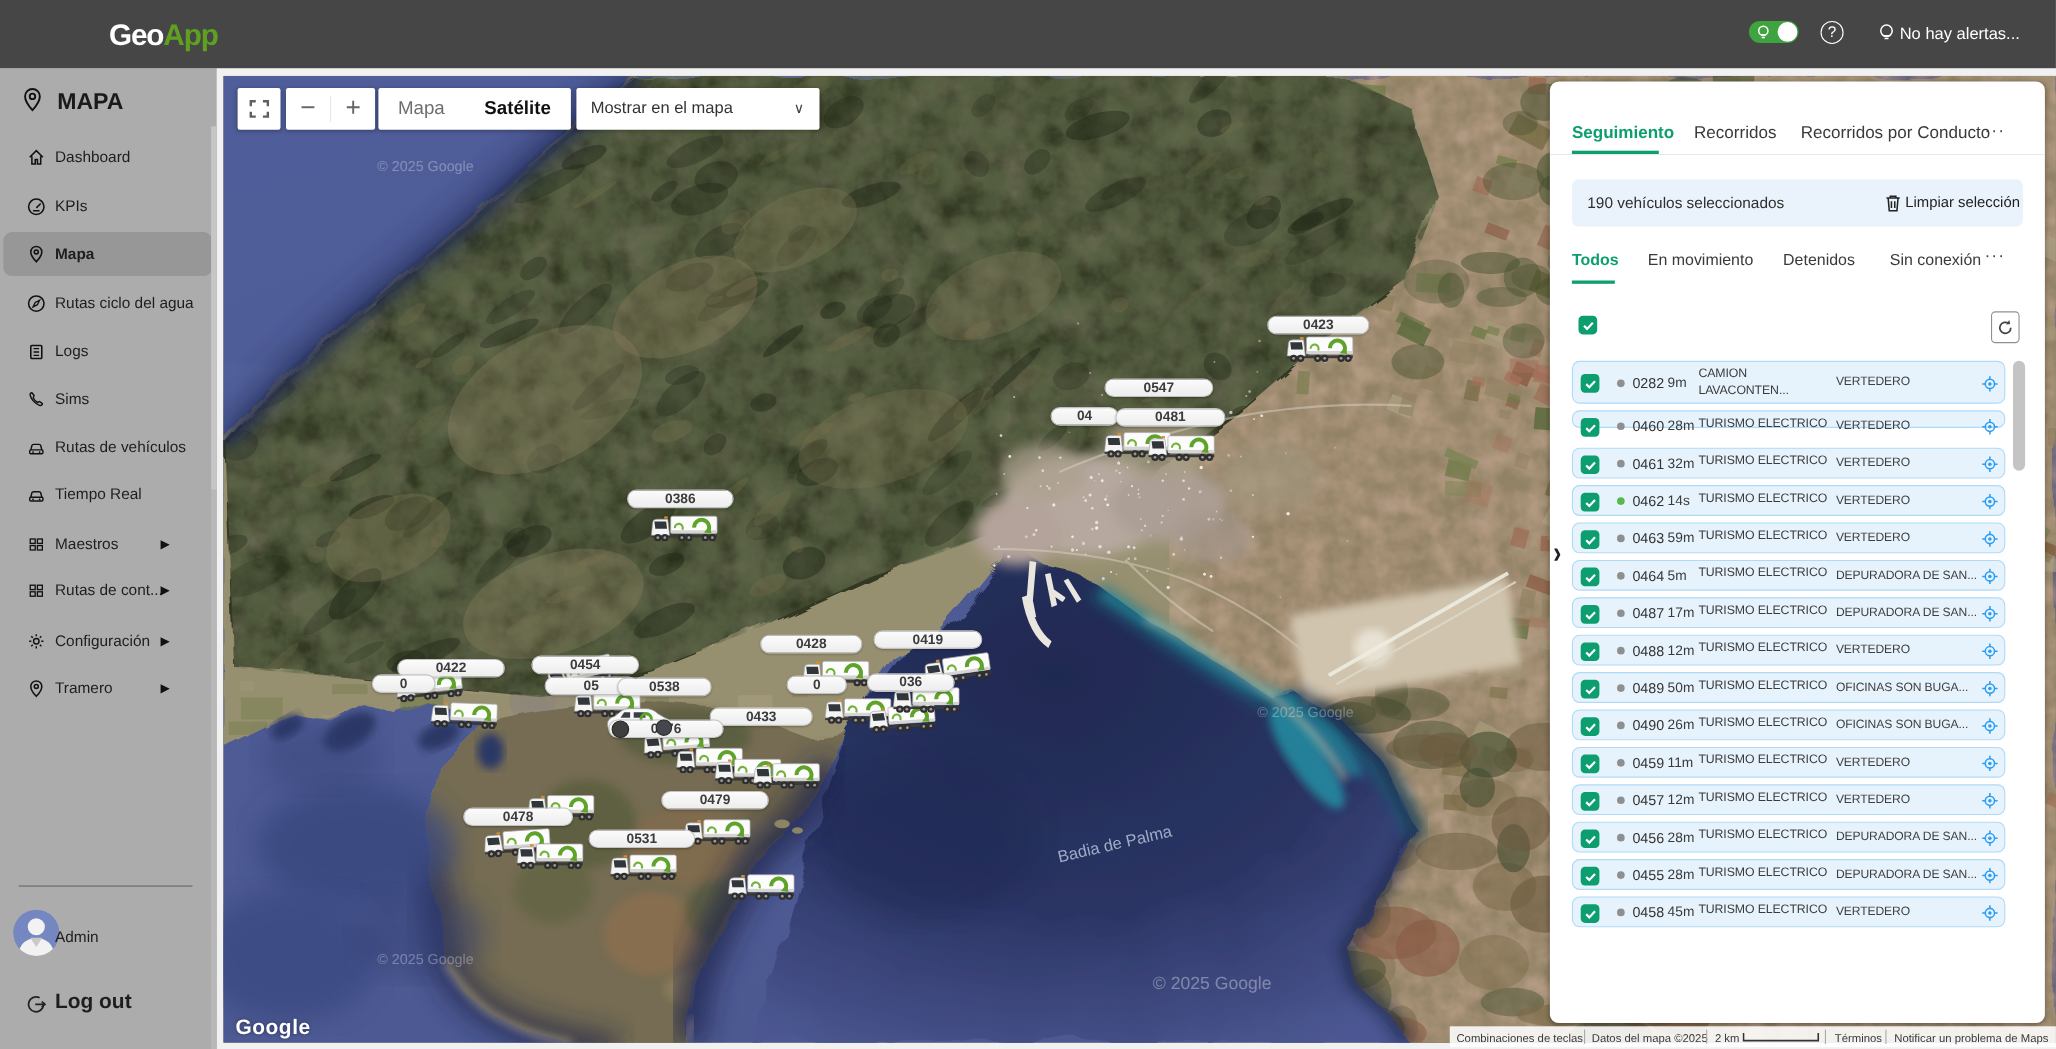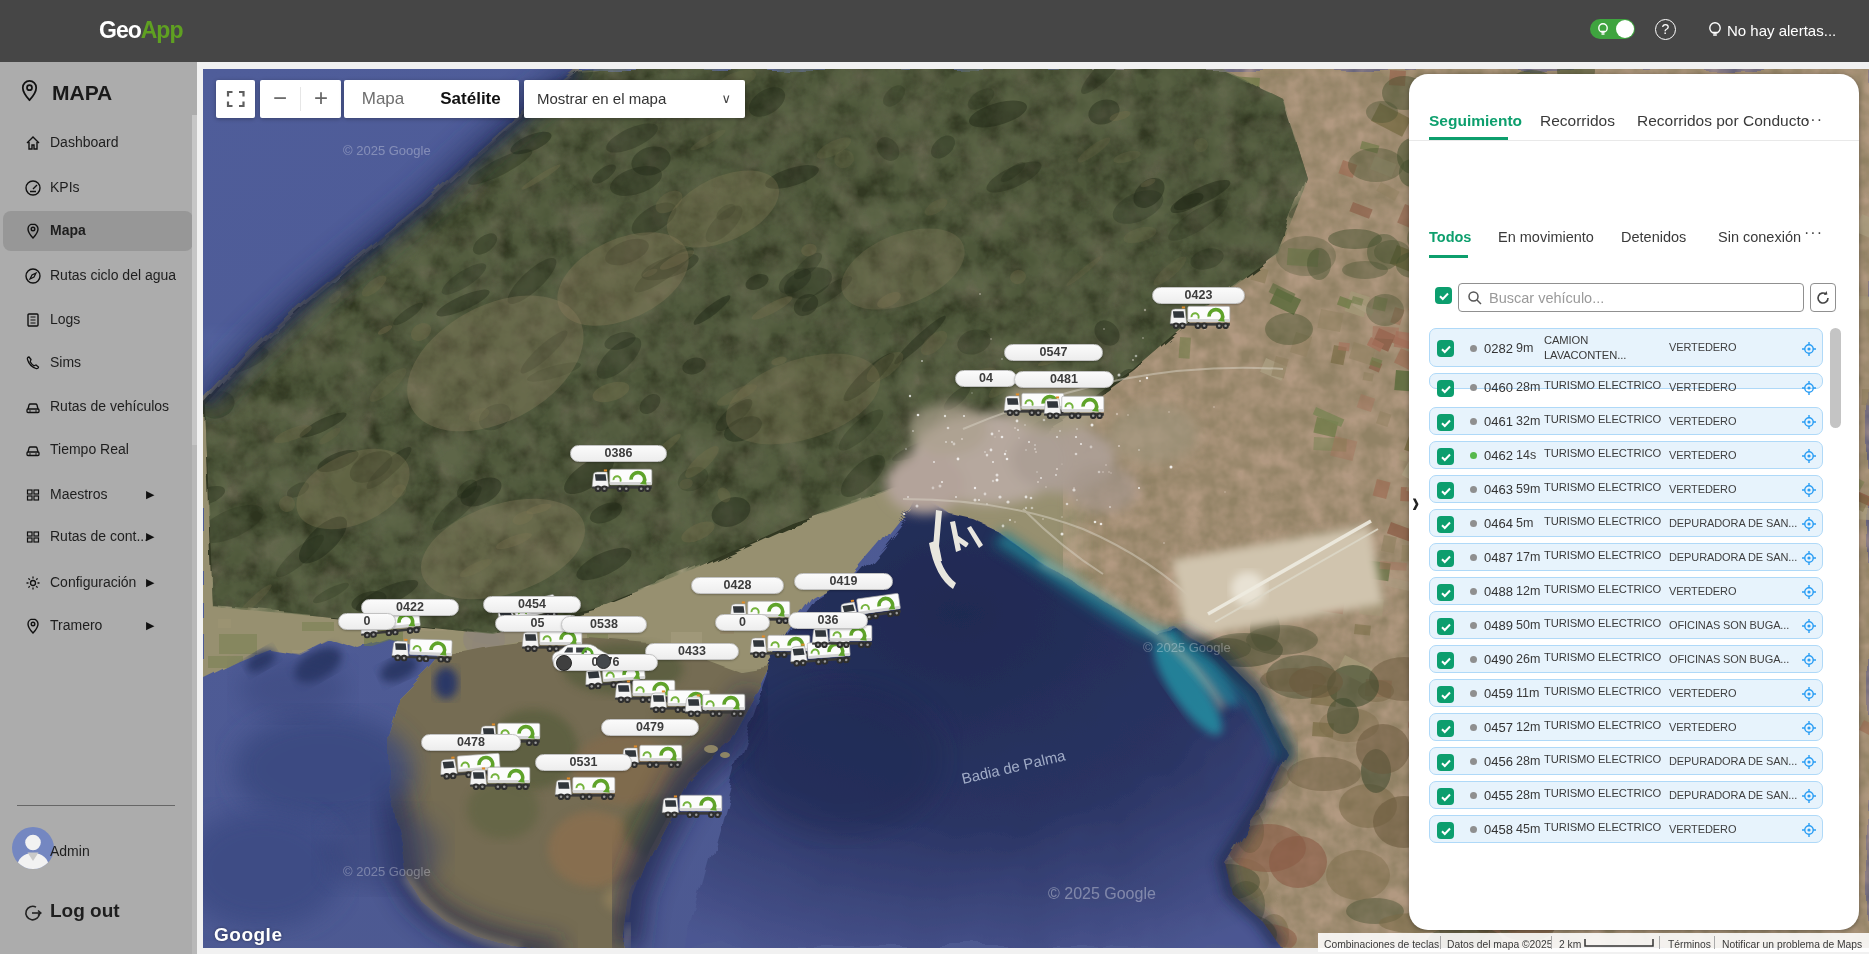--- a/index.html
+++ b/index.html
@@ -1,17 +1,17 @@
 <!DOCTYPE html>
 <html><head><meta charset="utf-8">
 <style>
 *{margin:0;padding:0;box-sizing:border-box}
 html,body{width:1869px;height:954px;overflow:hidden;font-family:"Liberation Sans",sans-serif;background:#f1f1f1}
 #topbar{position:absolute;left:0;top:0;width:1869px;height:62px;background:#464646;z-index:30}
-#logo{position:absolute;left:99px;top:17px;font-size:23px;font-weight:bold;letter-spacing:-1px;color:#fff}
+#logo{position:absolute;left:99px;top:17px;font-size:27px;font-weight:bold;letter-spacing:-1px;color:#fff}
 #logo span{color:#5fa021}
 #toggle{position:absolute;left:1590px;top:19px;width:45px;height:20px;border-radius:10px;background:#3fa43f}
 #toggle .knob{position:absolute;right:1px;top:1px;width:18px;height:18px;border-radius:50%;background:#fff}
 #helpq{position:absolute;left:1655px;top:19px;width:21px;height:21px;border-radius:50%;border:1.6px solid #fff;color:#fff;font-size:14px;text-align:center;line-height:19px}
 #alerts{position:absolute;left:1727px;top:22px;color:#fff;font-size:15px}
 #sidebar{position:absolute;left:0;top:62px;width:197px;height:892px;background:#acacac;z-index:25}
 #sidebar .hdr{position:absolute;left:52px;top:19px;font-size:21px;font-weight:bold;color:#1a1a1a}
 .sbit{position:absolute;left:50px;font-size:14px;color:#1e1e1e;white-space:nowrap}
 .sbic{position:absolute;left:24px;width:18px;height:18px}
 .arrow{position:absolute;left:146px;font-size:11px;color:#111}
@@ -29,21 +29,21 @@
 #mapsat{left:344px;top:80px;width:175px;height:38px}
 #mapsat .m1{position:absolute;left:0;top:0;width:78px;text-align:center;line-height:38px;font-size:17px;color:#6e6e6e}
 #mapsat .m2{position:absolute;left:78px;top:0;width:97px;text-align:center;line-height:38px;font-size:17px;font-weight:bold;color:#111}
 #mostrar{left:524px;top:80px;width:221px;height:38px}
 #mostrar .t{position:absolute;left:13px;top:0;line-height:38px;font-size:15px;font-weight:normal;color:#333}
 #mostrar .v{position:absolute;right:14px;top:0;line-height:38px;font-size:13px;color:#444}
 
 .vlab{position:absolute;height:17px;background:linear-gradient(#fbfbfb,#ededed);border:1px solid #c2c2c2;border-radius:9px;font-size:12.5px;font-weight:bold;color:#3c3c3c;text-align:center;line-height:15px;z-index:6;box-shadow:0 1px 2px rgba(0,0,0,.25)}
 .truck{position:absolute;z-index:5}
 
-#panel{position:absolute;left:1409px;top:74px;width:450px;height:856px;background:#fff;border-radius:19px;box-shadow:0 1px 5px rgba(0,0,0,.35);z-index:20}
+#panel{position:absolute;left:1409px;top:74px;width:450px;height:856px;background:#fff;border-radius:8px;box-shadow:0 1px 5px rgba(0,0,0,.35);z-index:20}
 #panel .tab1g{position:absolute;left:20px;top:38px;font-size:15.5px;color:#0d9f6d;font-weight:bold}
 #panel .t1a{position:absolute;top:38px;font-size:15.5px;color:#3a3a3a;white-space:nowrap}
 #panel .underline1{position:absolute;left:20px;top:63px;width:79px;height:3px;background:#0d9f6d}
 #panel .tabline{position:absolute;left:0px;top:66px;width:450px;height:1px;background:#e9e9e9}
 #bluebar{position:absolute;left:20px;top:89px;width:410px;height:43px;background:#eaf3fb;border-radius:6px}
 #bluebar .n{position:absolute;left:14px;top:13px;font-size:14px;color:#2e2e2e}
 #bluebar .l{position:absolute;left:303px;top:13px;font-size:13.5px;color:#222;white-space:nowrap}
 #panel .tab2g{position:absolute;left:20px;top:155px;font-size:14.5px;color:#0d9f6d;font-weight:bold}
 #panel .t2a{position:absolute;top:155px;font-size:14.5px;color:#3a3a3a;white-space:nowrap}
 #panel .underline2{position:absolute;left:20px;top:181px;width:39px;height:3px;background:#0d9f6d}
@@ -1257,37 +1257,39 @@
   </svg>
 <div style="position:absolute;left:556px;top:655px;width:16px;height:16px;border-radius:50%;background:#3f3f3f;border:1.5px solid #262626;z-index:7"></div>
 <div style="position:absolute;left:596px;top:654px;width:15px;height:15px;border-radius:50%;background:#44484c;border:1.5px solid #2a2a2a;z-index:7"></div>
 <div id="panel">
  <div class="tab1g">Seguimiento</div>
  <div class="t1a" style="left:131px">Recorridos</div>
  <div class="t1a" style="left:228px;width:172px;overflow:hidden">Recorridos por Conductor</div>
  <div class="dots3" style="top:37px">···</div>
  <div class="underline1"></div>
  <div class="tabline"></div>
+ <div id="bluebar">
+      <div class="n">190 vehículos seleccionados</div>
+  <svg style="position:absolute;left:284px;top:13px" width="16" height="17" viewBox="0 0 16 17">
+        <g stroke="#222" stroke-width="1.4" fill="none">
+          <path d="M2 4h12M5.5 4V2.5h5V4M3.5 4l1 11.5h7l1-11.5M6.5 7v6M9.5 7v6"></path>
+        </g>
+      </svg>
+  <div class="l">Limpiar selección</div>
+    </div>
  <div class="tab2g">Todos</div>
  <div class="t2a" style="left:89px">En movimiento</div>
  <div class="t2a" style="left:212px">Detenidos</div>
  <div class="t2a" style="left:309px">Sin conexión</div>
  <div class="dots3" style="top:150px">···</div>
  <div class="underline2"></div>
  <div class="gcheck" style="left:26px;top:213px">
       <svg width="14" height="14" viewBox="0 0 14 14">
         <path d="M3 7.2l2.8 2.8L11 4.5" stroke="#fff" stroke-width="2" fill="none"></path>
       </svg>
-    </div>
- <div id="searchbox">
-      <svg style="position:absolute;left:8px;top:6px" width="16" height="16" viewBox="0 0 16 16">
-        <circle cx="6.5" cy="6.5" r="4.5" stroke="#555" stroke-width="1.5" fill="none"></circle>
-        <path d="M10 10l4 4" stroke="#555" stroke-width="1.5"></path>
-      </svg>
-      <div class="ph">Buscar vehículo...</div>
     </div>
  <div id="refbtn"><svg width="16" height="16" viewBox="0 0 16 16" style="margin-top:6px">
         <path d="M13 8a5 5 0 1 1-1.8-3.8" stroke="#444" stroke-width="1.6" fill="none"></path>
         <path d="M11.6 1l.8 3.6-3.6.4z" fill="#444"></path>
       </svg></div>
  <div id="rows">
 <div class="vrow" style="top:254px;height:39px">
 <div class="gcheck" style="left:7px;top:11px">
           <svg width="14" height="14" viewBox="0 0 14 14">
             <path d="M3 7.2l2.8 2.8L11 4.5" stroke="#fff" stroke-width="2" fill="none"></path>

